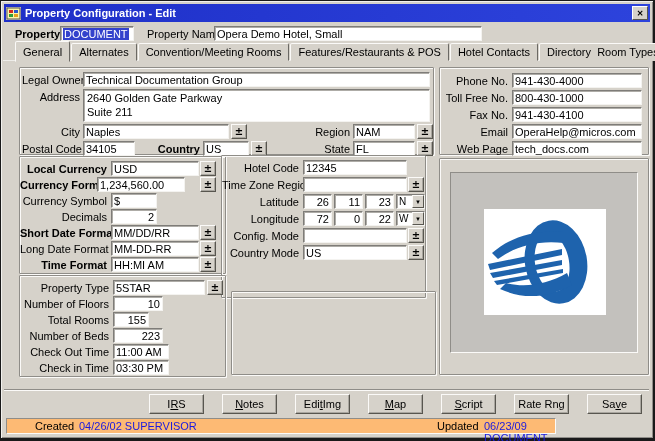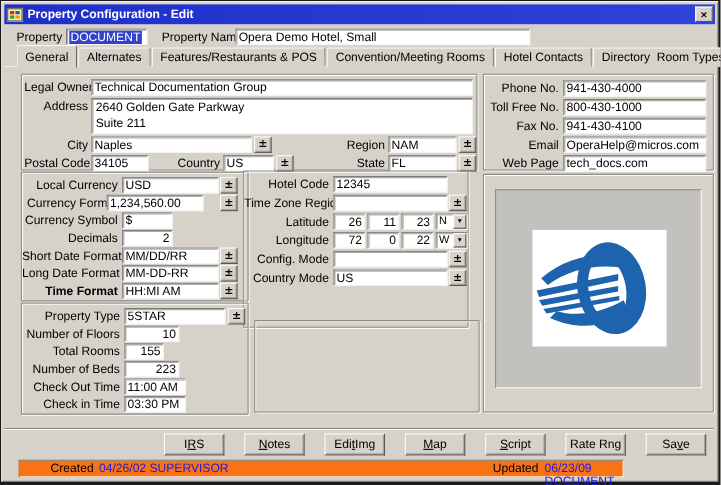--- a/index.html
+++ b/index.html
@@ -26,21 +26,21 @@
   .appicon { width:15px; height:13px; display:inline-block; }
   .tclose {
     width:16px; height:14px; background:#d6d2ca; border:1px solid;
     border-color:#fff #58564f #58564f #fff; font-size:8px; font-weight:bold;
     display:flex; align-items:center; justify-content:center; cursor:default; padding:0;
     font-family:"Liberation Sans", sans-serif;
   }
   
   .lbl { position:absolute; white-space:nowrap; font-size:11px; }
   .lbl.r { text-align:right; }
-  .lbl.b { font-weight:normal; }
+  .lbl.b { font-weight:bold; }
   .tin {
     position:absolute; height:15px; background:#fff; border:1px solid;
     border-color:#7e7c78 #f4f3f0 #f4f3f0 #7e7c78;
     box-shadow: inset 1px 1px 0 #aeaca7;
     font-family:"Liberation Sans", sans-serif; font-size:11px; padding:0 2px; color:#000;
   }
   .tin.num { text-align:right; }
   .selbox { display:flex; align-items:center; }
   .selbox .sel { background:#3342cc; color:#fff; padding:0 1px; }
   
@@ -93,23 +93,23 @@
   .divider { position:absolute; left:3px; right:4px; top:388px; height:2px;
     border-top:1px solid #8f8d88; border-bottom:1px solid #fbfaf8; }
   .btnrow { position:absolute; left:148px; top:393px; display:flex; gap:18px; }
   .btn {
     width:55px; height:20px; background:#d6d2ca; border:1px solid;
     border-color:#fbfaf8 #58564f #58564f #fbfaf8; box-shadow: inset -1px -1px 0 #a9a69f;
     font-family:"Liberation Sans", sans-serif; font-size:11px; color:#000;
     display:flex; align-items:center; justify-content:center; padding:0; cursor:default;
   }
   .statusbar {
-    position:absolute; left:16px; top:417px; width:550px; height:16px;
+    position:absolute; left:5px; top:417px; width:550px; height:16px;
     border:1px solid; border-color:#8f8d88 #fbfaf8 #fbfaf8 #8f8d88;
-    background:#f97316; font-size:11px;
+    background:#fdba74; font-size:11px;
   }
   .statusbar .sl { position:absolute; top:1px; color:#000; }
   .statusbar .sv { position:absolute; top:1px; color:#1a1ae0; }
 </style>
 </head>
 <body>
 
 <div class="window">
 
   <div class="titlebar">
@@ -133,22 +133,22 @@
   <div class="tin selbox" style="left:59px; top:25px; width:74px;">
     <span class="sel">DOCUMENT</span>
   </div>
   <span class="lbl" style="left:146px; top:27px;">Property Name</span>
   <input class="tin" style="left: 213px; top: 25px; width: 268px;" value="Opera Demo Hotel, Small">
 
   <div class="tabline"></div>
   <div class="tabs">
     <div class="tab active">General</div>
     <div class="tab">Alternates</div>
+    <div class="tab">Convention/Meeting Rooms</div>
     <div class="tab">Features/Restaurants &amp; POS</div>
-    <div class="tab">Convention/Meeting Rooms</div>
     <div class="tab">Hotel Contacts</div>
     <div class="tab">Directory  Room Types</div>
   </div>
 
   <div class="gbox" style="left:18px; top:66px; width:415px; height:88px;">
     <span class="lbl r" style="left:2px; top:6px; width:58px;">Legal Owner</span>
     <input class="tin" style="left: 63px; top: 4px; width: 347px;" value="Technical Documentation Group">
 
     <span class="lbl r" style="left:2px; top:23px; width:58px;">Address</span>
     <div class="addr" style="left:63px; top:21px; width:347px; height:33px;">

